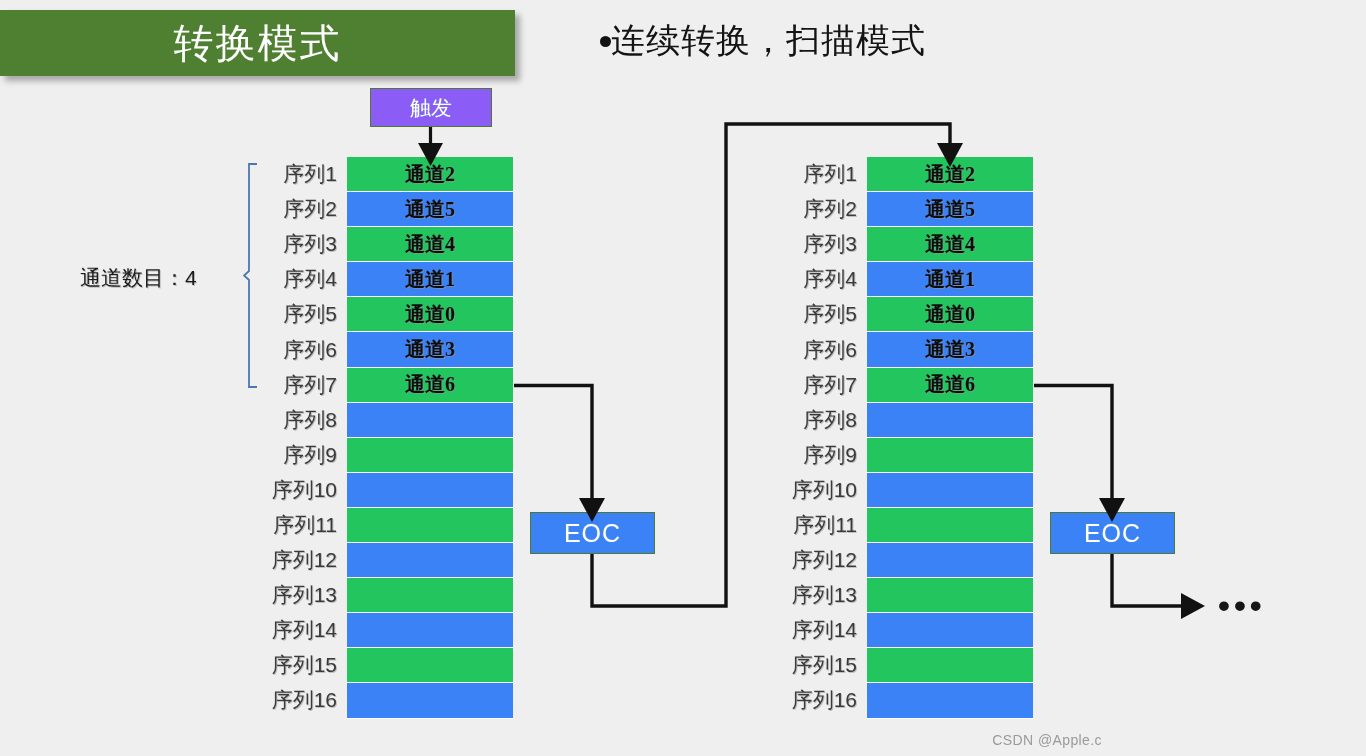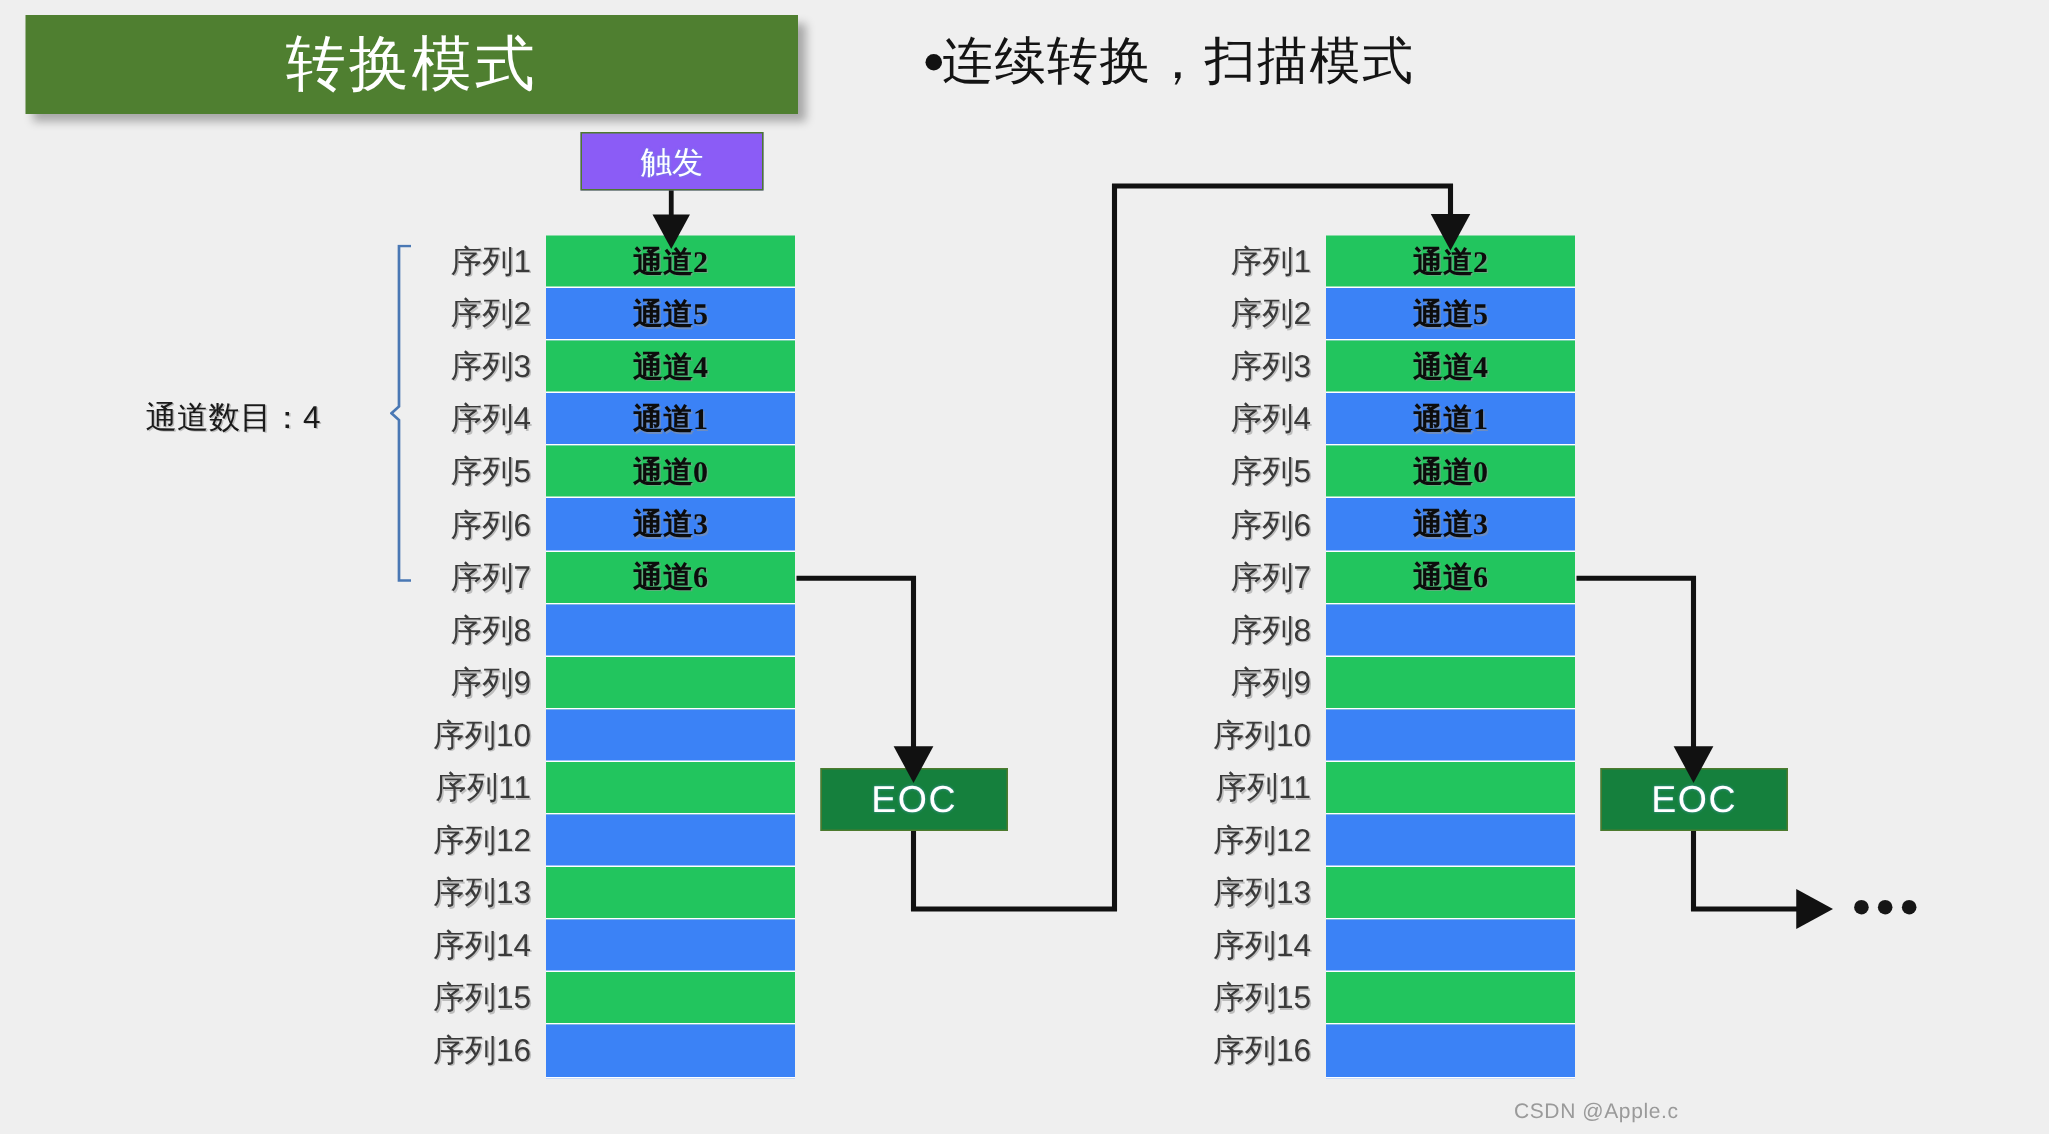--- a/index.html
+++ b/index.html
@@ -12,21 +12,21 @@
     width: 1366px;
     height: 756px;
     position: relative;
     overflow: hidden;
     font-family: "Liberation Sans", "DejaVu Sans", sans-serif;
     color: #202020;
   }
 
   .slide {
     position: absolute;
-    left: 17px; top: 0;
+    left: 0; top: 0;
     width: 1114px;
     height: 756px;
     background: #efefef;
   }
 
   
   .title-banner {
     position: absolute;
     left: 0px;
     top: 10px;
@@ -147,21 +147,21 @@
     top: 163px;
     width: 16px;
     height: 225px;
   }
 
   
   .eoc-box {
     position: absolute;
     width: 125px;
     height: 42px;
-    background: #15803d;
+    background: #3b82f6;
     border: 1px solid #4d7a2e;
     box-sizing: border-box;
     display: flex;
     align-items: center;
     justify-content: center;
   }
   .eoc-box.left-eoc  { left: 530px; top: 512px; }
   .eoc-box.right-eoc { left: 1050px; top: 512px; }
   .eoc-text {
     color: #ffffff;

